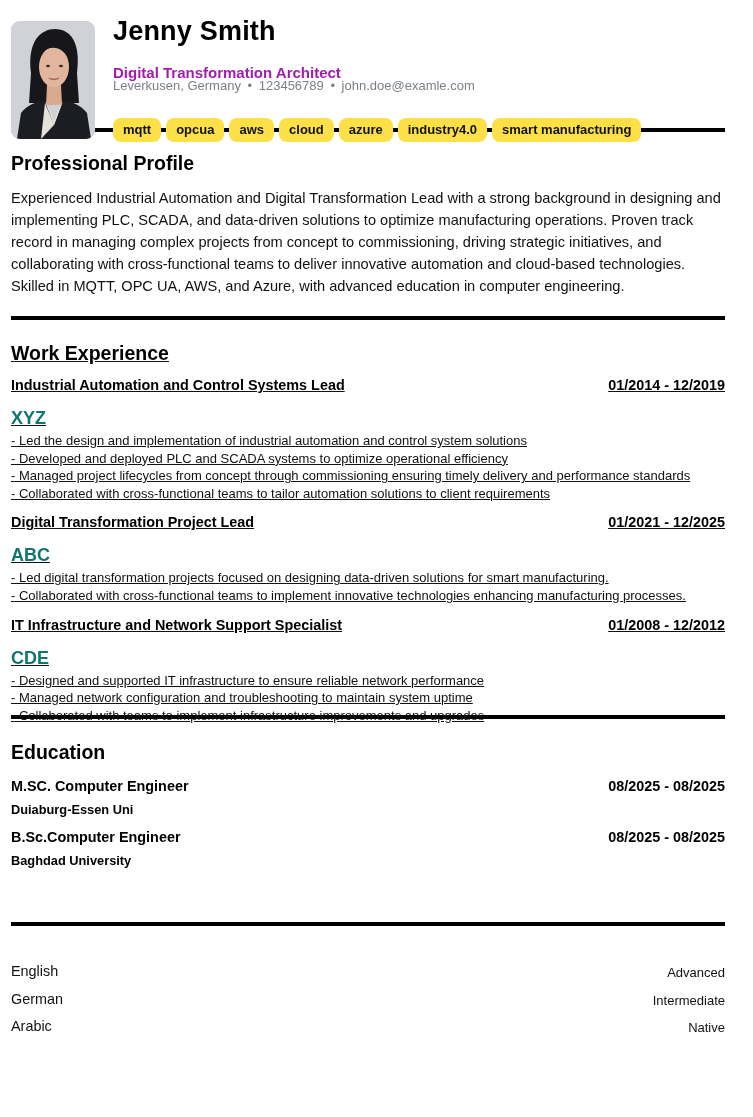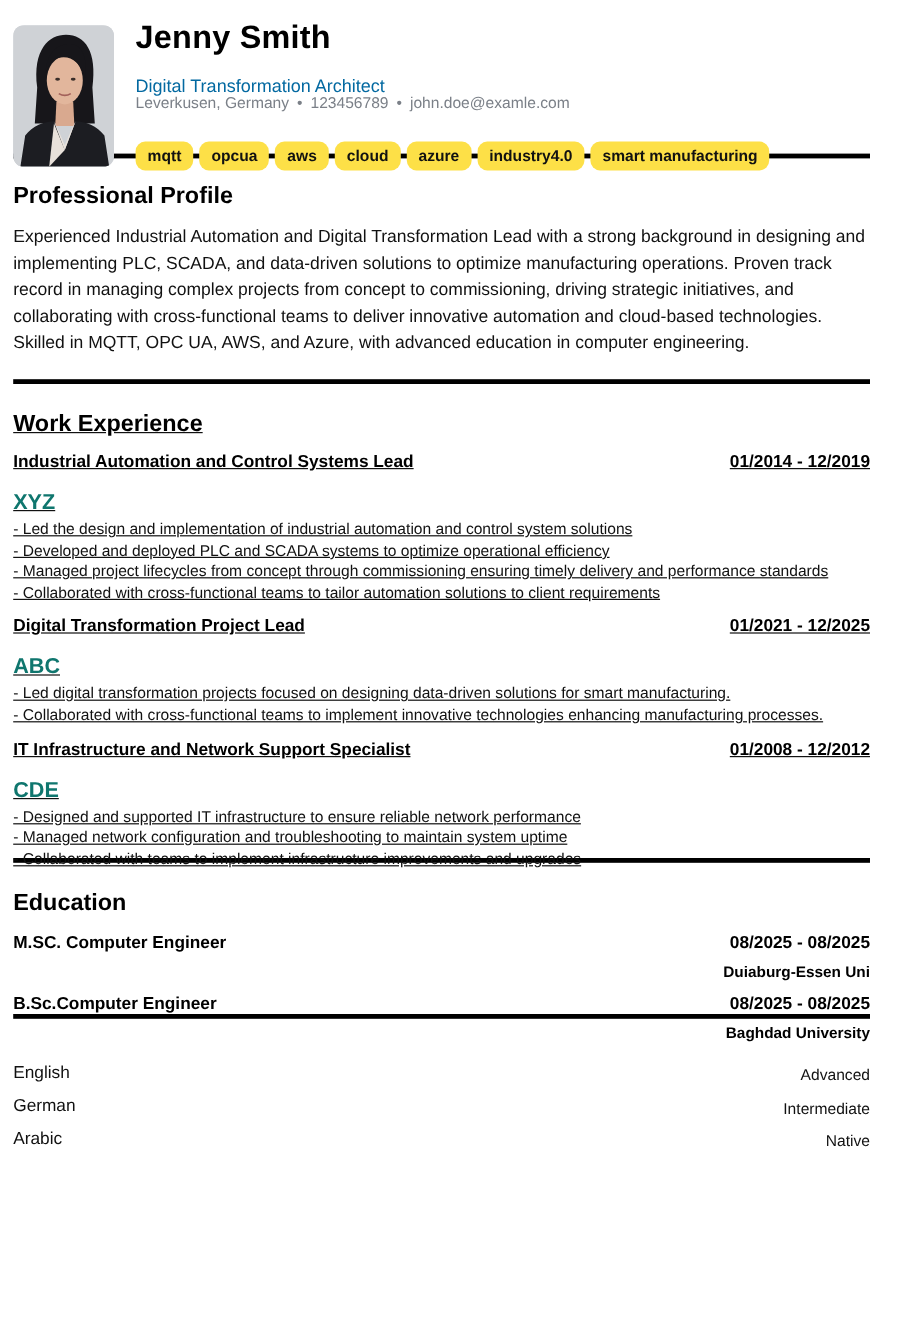--- a/index.html
+++ b/index.html
@@ -24,21 +24,21 @@
     }
     .photo svg { display: block; width: 100%; height: 100%; }
     .hinfo { position: absolute; left: 102px; top: 0; right: 0; }
     .name {
       position: absolute; top: 16px; left: 0;
       font-size: 27px; font-weight: 700; letter-spacing: 0.2px;
       color: #000;
     }
     .title {
       position: absolute; top: 64px; left: 0;
-      font-size: 15px; color: #0369a1;
+      font-size: 15px; color: #a21caf; font-weight: bold;
     }
     .contact {
       position: absolute; top: 78px; left: 0;
       font-size: 13px; color: #7b8088;
     }
     .contact .sep { margin: 0 3px; }
     .tags { position: absolute; top: 118px; left: 0; display: flex; gap: 5px; }
     .tag {
       height: 24px; line-height: 24px;
       padding: 0 10px;
@@ -69,21 +69,21 @@
     .row { display: flex; justify-content: space-between; align-items: baseline; }
     .job-title, .job-dates, .edu-degree, .edu-dates {
       font-size: 14.4px; font-weight: 700; color: #000;
     }
     .company { margin-top: 15px; font-size: 18px; font-weight: 700; color: #0f766e; }
     .bullets { margin-top: 3px; list-style: none; }
     .bullets li { font-size: 13px; line-height: 17.6px; color: #111; }
 
     
     .education { padding-top: 22px; }
-    .edu { margin-top: 14px; text-align: right; }
+    .edu { margin-top: 14px; }
     .edu + .edu { margin-top: 12px; }
     .school { margin-top: 8px; font-size: 12.8px; font-weight: 700; color: #000; }
 
     
     .languages { padding-top: 23px; }
     .lang-list { margin-top: 14px; }
     .lang-row { display: flex; justify-content: space-between; height: 27.5px; }
     .lang-name { font-size: 14.4px; color: #111; }
     .lang-level { font-size: 13px; color: #111; padding-top: 2px; }
   </style>
@@ -185,21 +185,21 @@
       <ul class="bullets">
         <li>- Designed and supported IT infrastructure to ensure reliable network performance</li>
         <li>- Managed network configuration and troubleshooting to maintain system uptime</li>
         <li>- Collaborated with teams to implement infrastructure improvements and upgrades</li>
       </ul>
     </div>
   </div>
 
   <div class="divider"></div>
 
-  <div class="education" style="height:126px;">
+  <div class="education" style="height:203px;">
     <div class="section-title">Education</div>
 
     <div class="edu">
       <div class="row">
         <span class="edu-degree">M.SC. Computer Engineer</span>
         <span class="edu-dates">08/2025 - 08/2025</span>
       </div>
       <div class="school">Duiaburg-Essen Uni</div>
     </div>
 

